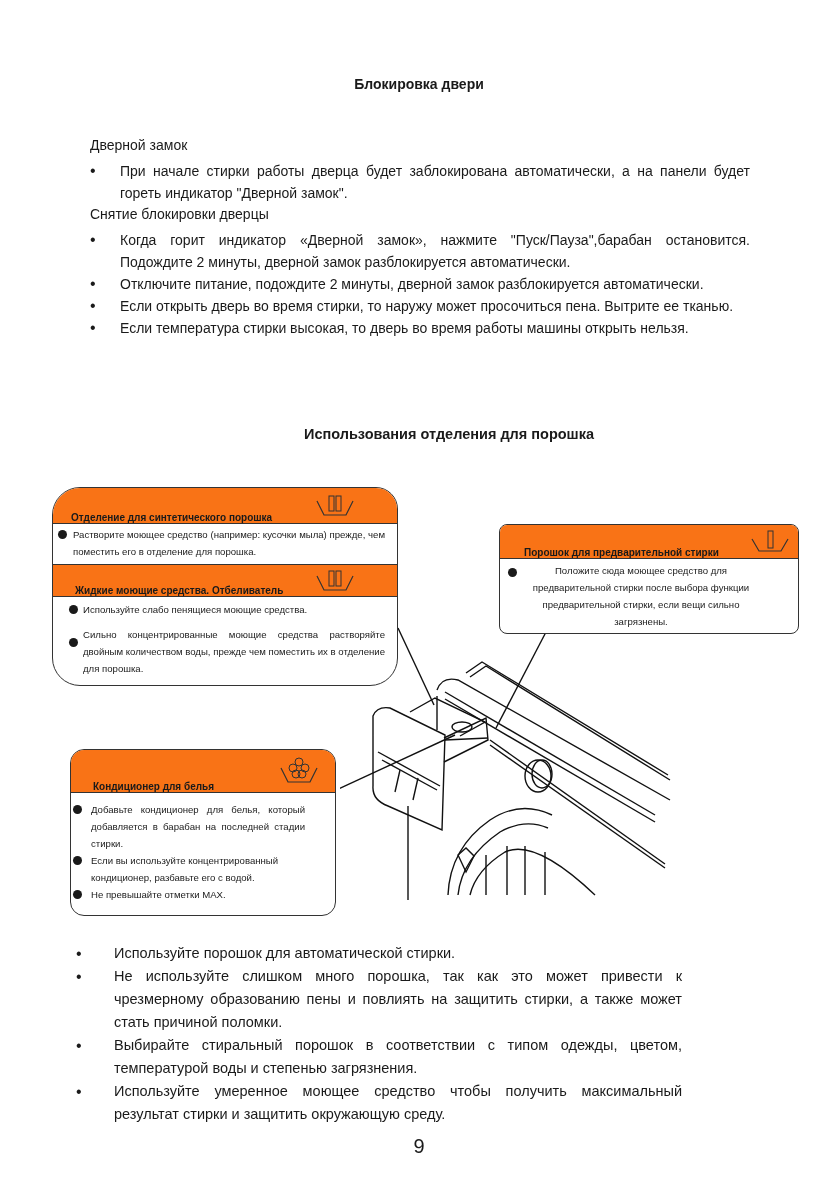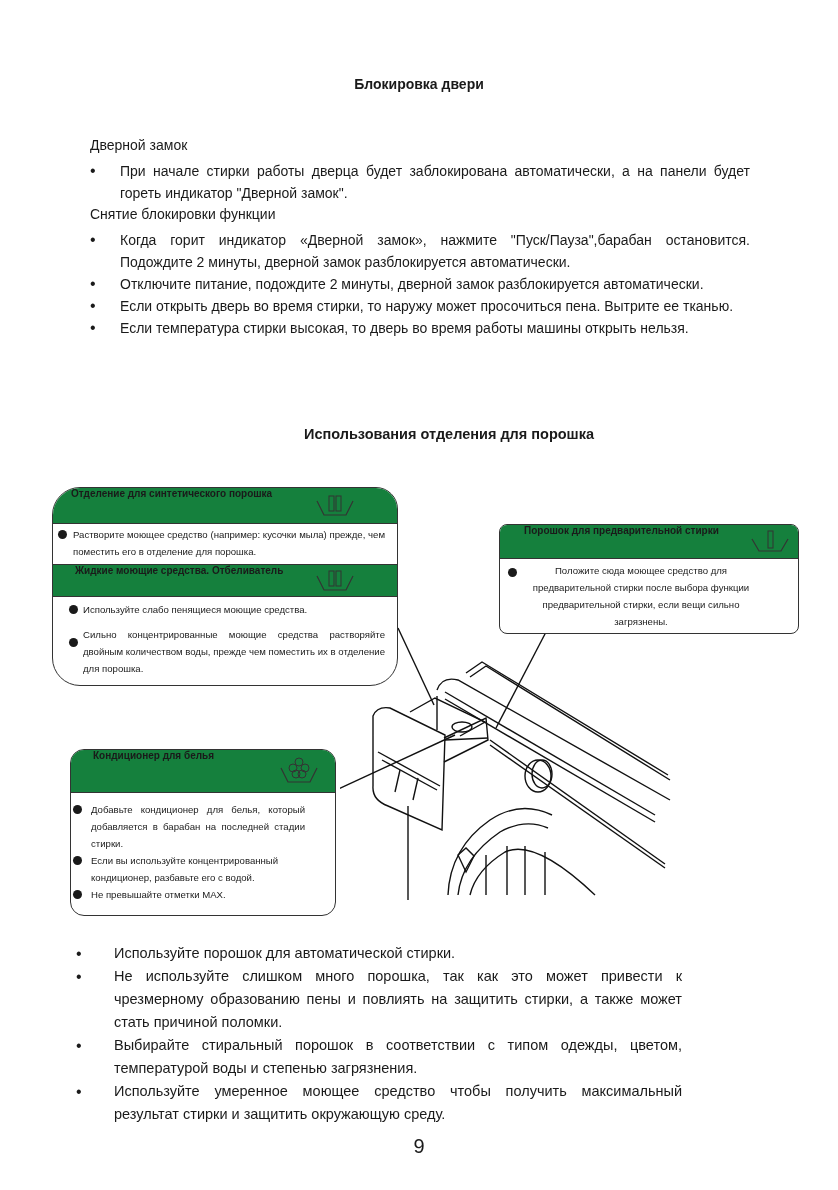--- a/index.html
+++ b/index.html
@@ -7,40 +7,40 @@
          font-family: "Liberation Sans", "DejaVu Sans", sans-serif; color: #1a1a1a; }
   .abs { position: absolute; }
   .h-title { font-weight: bold; font-size: 14px; text-align: center; width: 838px; left: 0; }
   .sub { position: absolute; left: 90px; font-size: 14px; }
   ul.bul { position: absolute; margin: 0; padding: 0; list-style: none; }
   ul.bul li { position: relative; padding-left: 30px; font-size: 14px; line-height: 22px; text-align: justify; }
   ul.bul li::before { content: "•"; position: absolute; left: 0; top: 0; font-size: 16px; }
   ul.bul.lower li { padding-left: 38px; font-size: 14.5px; line-height: 23px; }
 
   .callout { position: absolute; border: 1.5px solid #333; background: #fff; border-radius: 28px 22px 28px 28px; overflow: hidden; }
-  .callout .hdr { background: #15803d; font-weight: bold; font-size: 10px; display: flex; align-items: flex-start;
+  .callout .hdr { background: #f97316; font-weight: bold; font-size: 10px; display: flex; align-items: flex-end;
                   border-bottom: 1px solid #333; position: relative; }
   .callout .hdr span.t { padding-left: 18px; }
   .callout .icon { position: absolute; }
   .callout .items { font-size: 9.6px; line-height: 17px; }
   .callout .it { position: relative; padding-left: 20px; text-align: justify; padding-right: 12px; }
   .callout .it .dot { position: absolute; left: 5px; width: 9px; height: 9px; border-radius: 50%; background: #1a1a1a; top: 4px; }
   .page-num { position: absolute; top: 1135px; left: 0; width: 838px; text-align: center; font-size: 20px; }
 </style>
 </head>
 <body>
 
 <div class="abs h-title" style="top:76px;">Блокировка двери</div>
 
 <div class="sub" style="top:137px;">Дверной замок</div>
 <ul class="bul" style="top:160px; left:90px; width:660px;">
   <li>При начале стирки работы дверца будет заблокирована автоматически,  а на панели будет гореть индикатор "Дверной замок".</li>
 </ul>
 
-<div class="sub" style="top:206px;">Снятие блокировки функции</div>
+<div class="sub" style="top:206px;">Снятие блокировки дверцы</div>
 <ul class="bul" style="top:229px; left:90px; width:660px;">
   <li>Когда горит индикатор «Дверной замок», нажмите "Пуск/Пауза",барабан остановится. Подождите 2 минуты, дверной замок разблокируется автоматически.</li>
   <li>Отключите питание, подождите 2 минуты, дверной замок разблокируется автоматически.</li>
   <li>Если открыть дверь во время стирки, то наружу может просочиться пена. Вытрите ее тканью.</li>
   <li>Если температура стирки высокая, то дверь во время работы машины открыть нельзя.</li>
 </ul>
 
 <div class="abs h-title" style="top:426px; left:30px; font-size:14.5px;">Использования отделения для порошка</div>
 
 <svg class="abs" style="left:340px; top:620px;" width="380" height="310" viewBox="340 620 380 310">

